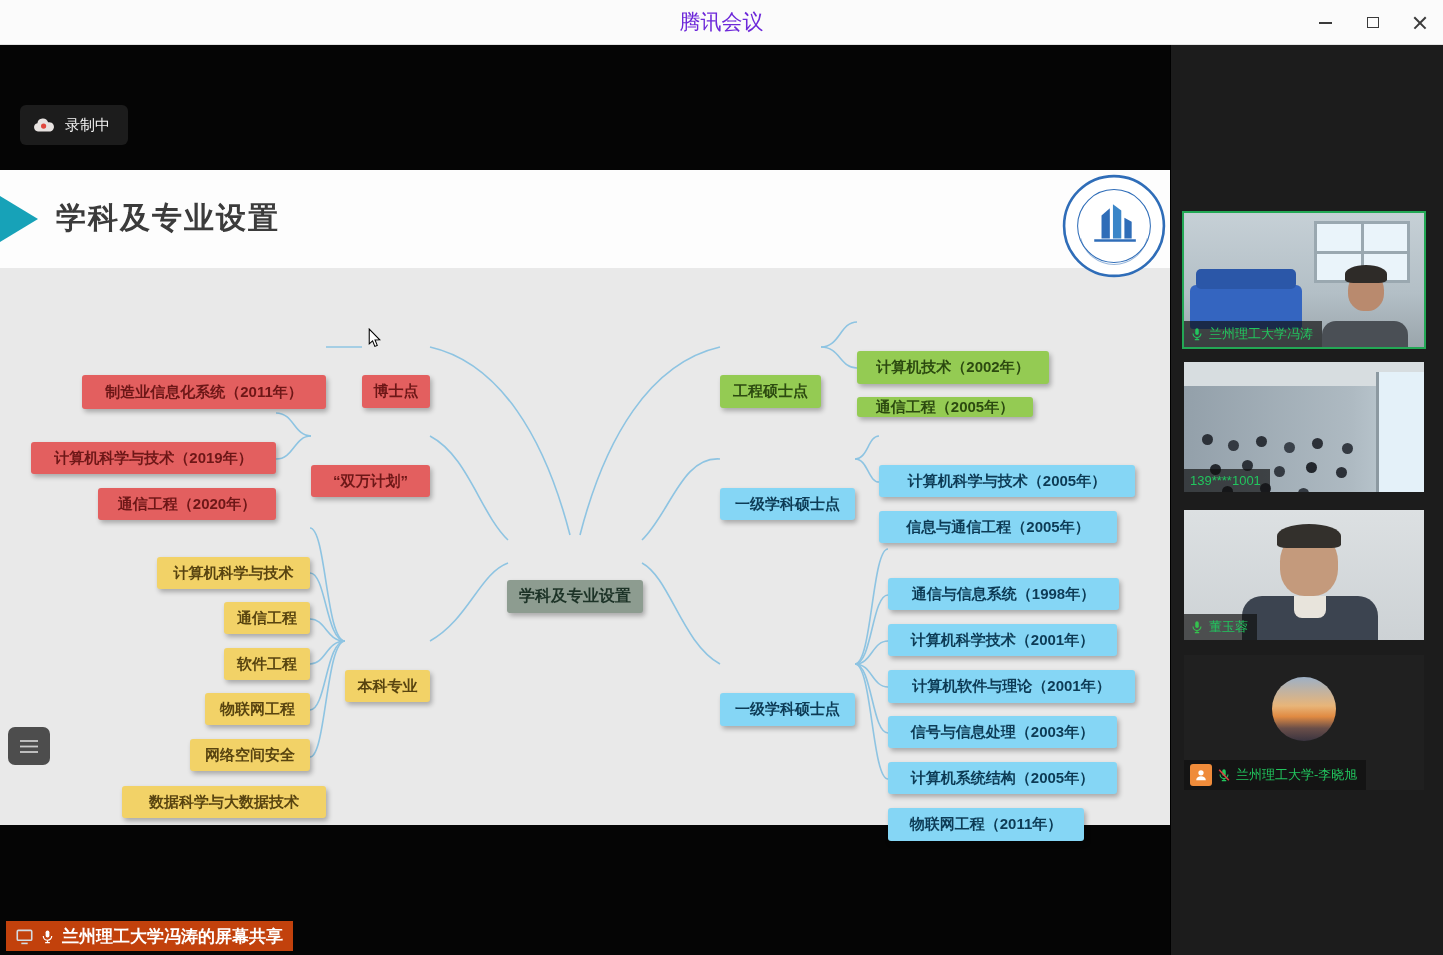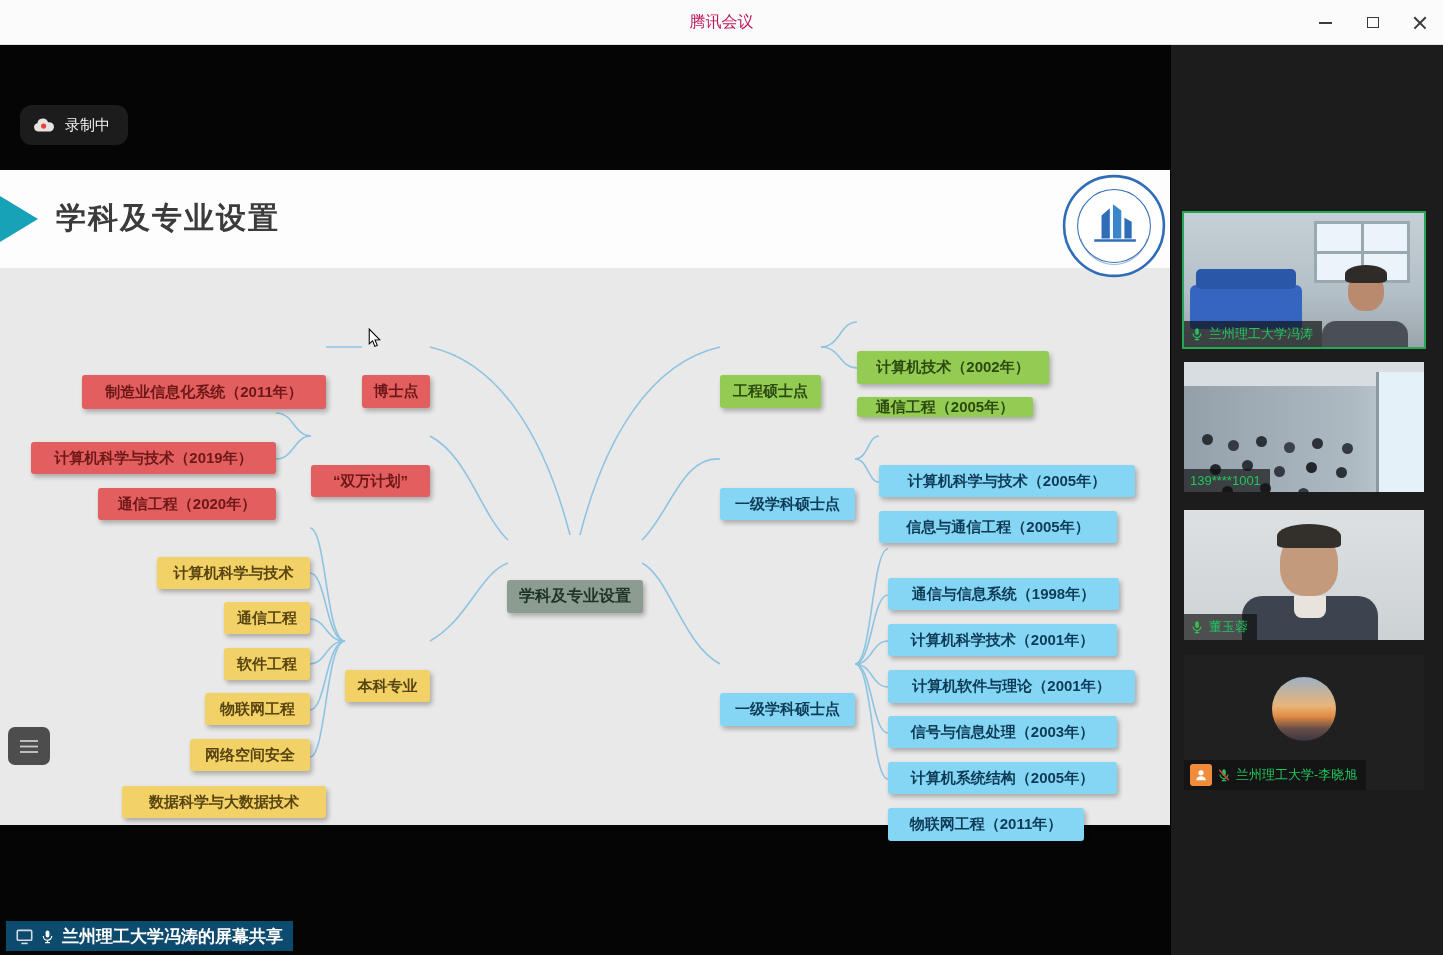--- a/index.html
+++ b/index.html
@@ -2,34 +2,34 @@
 <html><head>
 <meta charset="utf-8">
 <style>
   * { margin:0; padding:0; box-sizing:border-box; }
   html,body { background:#000; }
   body { font-family:"Liberation Sans","DejaVu Sans",sans-serif; }
   .app { position:relative; width:1443px; height:955px; background:#000; overflow:hidden; }
 
   
   .titlebar { position:absolute; left:0; top:0; width:1443px; height:45px; background:#fbfbfb; display:flex; align-items:center; justify-content:center; border-bottom:1px solid #e3e3e3; }
-  .titlebar-title { font-size:16px; color:#be185d; }
+  .titlebar-title { font-size:21px; color:#6d28d9; }
   .win-controls { position:absolute; right:0; top:0; height:45px; display:flex; }
   .win-btn { width:47px; height:45px; display:flex; align-items:center; justify-content:center; cursor:pointer; }
   .ic-min { width:13px; height:2px; background:#3a3a3a; }
   .ic-max { width:12px; height:11px; border:1.6px solid #3a3a3a; }
   .ic-close { position:relative; width:14px; height:14px; }
   .ic-close::before,.ic-close::after { content:""; position:absolute; left:-1px; top:6px; width:16px; height:1.8px; background:#3a3a3a; }
   .ic-close::before { transform:rotate(45deg); }
   .ic-close::after { transform:rotate(-45deg); }
 
   
   .main { position:absolute; left:0; top:45px; width:1170px; height:910px; background:#050505; }
 
-  .rec-badge { position:absolute; left:20px; top:60px; height:40px; padding:0 18px 0 12px; background:#1c1c1c; display:flex; align-items:center; gap:9px; border-radius:12px; cursor:pointer; }
+  .rec-badge { position:absolute; left:20px; top:60px; height:40px; padding:0 18px 0 12px; background:#1c1c1c; display:flex; align-items:center; gap:9px; border-radius:6px; cursor:pointer; }
   .rec-badge span { color:#f2f2f2; font-size:15px; }
 
   
   .slide { position:absolute; left:0; top:125px; width:1170px; height:655px; }
   .slide-header { position:relative; width:1170px; height:98px; background:#fdfdfd; }
   .hdr-tri { position:absolute; left:0; top:26px; width:0; height:0; border-left:38px solid #17a2b8; border-top:23px solid transparent; border-bottom:23px solid transparent; }
   .hdr-title { position:absolute; left:56px; top:28px; font-size:30px; font-weight:800; color:#3b3b3b; letter-spacing:2px; }
   .logo { position:absolute; left:1062px; top:4px; width:104px; height:104px; z-index:5; }
 
   .slide-body { position:relative; width:1170px; height:557px; background:#e9e9e9; }
@@ -39,21 +39,21 @@
   .mm-node.red    { background:#e35f5f; color:#6d1717; }
   .mm-node.yellow { background:#f2d267; color:#584410; }
   .mm-node.green  { background:#94cb53; color:#2c4a10; }
   .mm-node.blue   { background:#85d6f5; color:#0d3b55; }
   .mm-node.center { background:#8d9c90; color:#1d3327; font-size:16px; }
 
   .cursor { position:absolute; left:368px; top:60px; z-index:9; }
 
   .list-toggle { position:absolute; left:8px; top:682px; width:42px; height:38px; background:#404040; border-radius:7px; display:flex; align-items:center; justify-content:center; cursor:pointer; opacity:.92; }
 
-  .share-banner { position:absolute; left:6px; bottom:4px; height:30px; display:flex; align-items:center; gap:7px; padding:0 10px; background:#0c4a6e; }
+  .share-banner { position:absolute; left:6px; bottom:4px; height:30px; display:flex; align-items:center; gap:7px; padding:0 10px; background:#c2410c; }
   .share-banner span { color:#fff; font-size:17px; font-weight:700; }
 
   
   .sidebar { position:absolute; left:1170px; top:45px; width:273px; height:910px; background:#1c1c1c; border-left:1px solid #000; }
   .tile { position:absolute; left:13px; width:240px; background:#2a2a2a; overflow:hidden; cursor:pointer; }
   .tile.active { outline:2px solid #23a855; }
   .tile-label { position:absolute; left:0; bottom:0; display:flex; align-items:center; gap:5px; background:rgba(15,15,15,.68); padding:4px 9px 4px 6px; z-index:3; }
   .tile-label span { color:#22c55e; font-size:13px; white-space:nowrap; }
   .tile-label.big span { font-size:13px; }
   .mic-ic { display:flex; color:#fff; }

